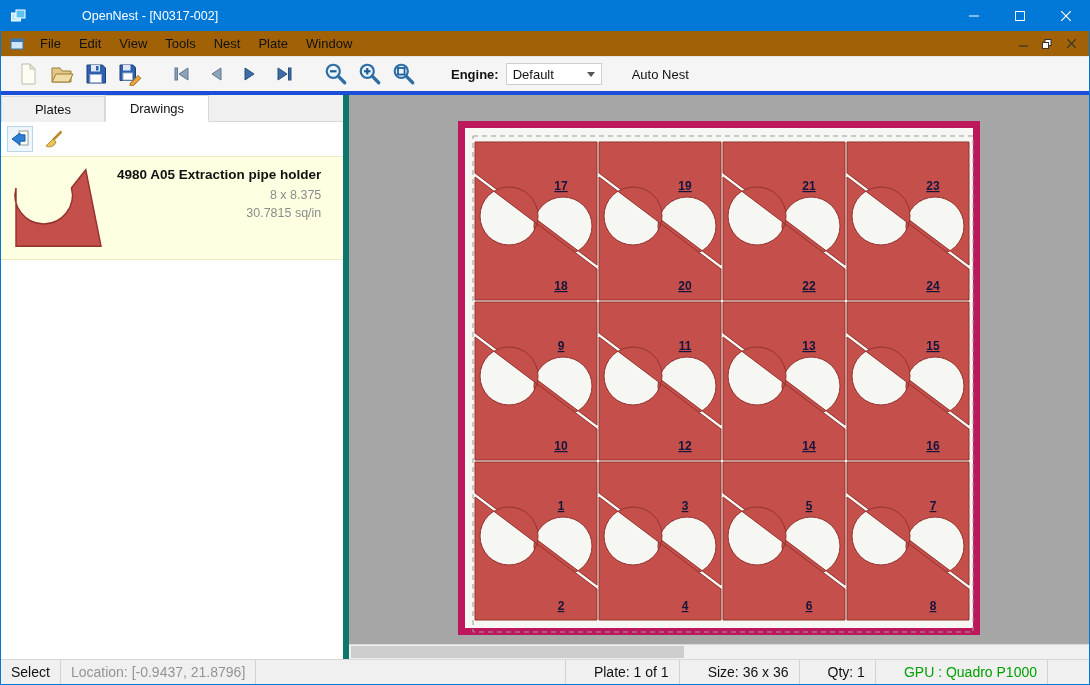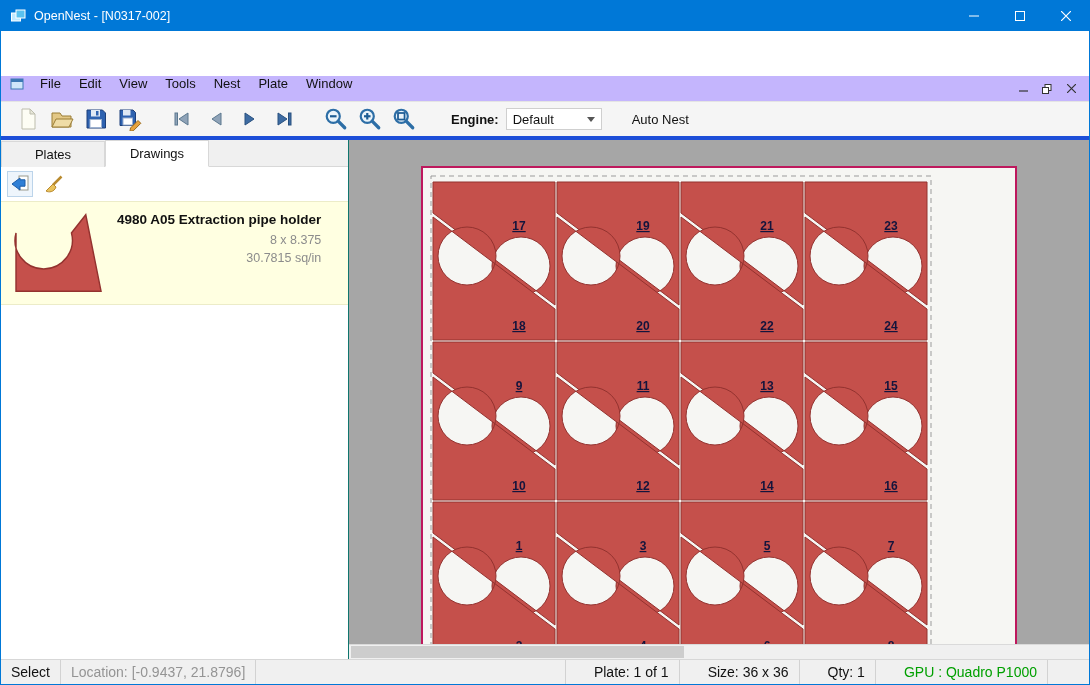--- a/index.html
+++ b/index.html
@@ -7,60 +7,60 @@
   body {
     font-family:"Liberation Sans", sans-serif;
     font-size:13px;
     background:#ffffff;
     border:1px solid #0078d7;
     display:flex; flex-direction:column;
     overflow:hidden;
     color:#111;
   }
   
-  .titlebar { flex:0 0 30px; background:#0078d7; color:#fff; display:flex; align-items:center; }
+  .titlebar { flex:0 0 30px; background:#0078d7; color:#fff; display:flex; align-items:center;gap:48px; }
   .titlebar .app-icon { margin:0 8px 0 9px; display:flex; }
   .titlebar .title { font-size:12.5px; }
   .titlebar .controls { margin-left:auto; display:flex; height:100%; }
   .cap-btn { width:46px; height:100%; display:flex; align-items:center; justify-content:center; cursor:default; }
   
-  .menubar { flex:0 0 26px; background:#c4b5fd; display:flex; border-bottom:1px solid #e4e4e4;margin-top:45px; }
+  .menubar { flex:0 0 26px; background:#a16207; display:flex; align-items:center; border-bottom:1px solid #e4e4e4; }
   .mdi-doc-icon { margin:0 6px 0 8px; display:flex; }
   .menu-item { padding:4px 9px; font-size:13px; cursor:default; }
   .mdi-controls { margin-left:auto; display:flex; align-items:center; padding-right:6px; }
   .mdi-btn { width:24px; height:20px; display:flex; align-items:center; justify-content:center; }
   
   .toolbar { flex:0 0 38px; background:#f5f5f5; border-bottom:4px solid #1d4ed8; display:flex; align-items:center; padding-left:10px; }
   .tb-btn { width:34px; height:32px; display:flex; align-items:center; justify-content:center; border-radius:2px; }
   .tb-gap { width:18px; }
   .engine-group { display:flex; align-items:center; margin-left:30px; }
   .engine-label { font-weight:bold; margin-right:7px; }
   .combo { width:96px; height:22px; background:#fff; border:1px solid #cfcfcf; display:flex; align-items:center; padding:0 6px; }
   .combo .combo-value { flex:1; font-size:13px; }
   .combo .caret { width:0; height:0; border-left:4px solid transparent; border-right:4px solid transparent; border-top:5px solid #555; }
   .autonest { margin-left:26px; font-size:13px; padding:4px 4px; }
   
   .content { flex:1 1 auto; display:flex; min-height:0; }
-  .sidebar { flex:0 0 348px; border-right:1px solid #0f766e; display:flex; flex-direction:column; background:#fff; }
+  .sidebar { flex:0 0 348px; border-right:6px solid #0f766e; display:flex; flex-direction:column; background:#fff; }
   .tabstrip { flex:0 0 27px; background:#f0f0f0; display:flex; align-items:flex-end; border-bottom:1px solid #d8d8d8; padding-left:0; }
   .tab { width:104px; text-align:center; padding:5px 0 5px 0; font-size:13px; background:#f0f0f0; border:1px solid #d8d8d8; border-bottom:none; margin-bottom:-1px; cursor:default; }
   .tab.active { background:#fff; border-bottom:1px solid #fff; font-weight:normal; }
   .side-tools { flex:0 0 34px; display:flex; align-items:center; gap:8px; padding:3px 6px; background:#fff; }
   .side-btn { width:26px; height:26px; display:flex; align-items:center; justify-content:center; }
   .side-btn.bordered { border:1px solid #bcd4ea; background:#eef5fc; }
   .drawing-item { display:flex; padding:8px 10px; background:#ffffe1; border-top:1px solid #ececc8; border-bottom:1px solid #ececc8;text-align:right; }
   .drawing-thumb { flex:0 0 96px; }
   .drawing-info { margin-left:10px; padding-top:2px; }
   .drawing-title { font-weight:bold; font-size:13.5px; color:#111; margin-bottom:4px; }
   .drawing-sub { color:#8c8c8c; font-size:12.5px; line-height:18px; }
   .sidebar-fill { flex:1; background:#fff; }
   
   .canvas { flex:1 1 auto; background:#a6a6a6; display:flex; flex-direction:column; min-width:0; }
   .canvas-view { flex:1; display:flex; justify-content:center; align-items:flex-start; padding-top:26px; overflow:hidden; }
-  .plate { background:#f6f6f3; border:2px solid #be185d; width:596px; height:514px; }
+  .plate { background:#f6f6f3; border:7px solid #be185d; width:522px; height:514px; }
   .hscroll { flex:0 0 15px; background:#f0f0f0; border-top:1px solid #dadada; position:relative; }
   .hscroll .thumb { position:absolute; top:1px; left:2px; height:12px; width:45%; background:#cdcdcd; }
   
   .statusbar { flex:0 0 25px; background:#f0f0f0; border-top:1px solid #d7d7d7; display:flex; align-items:center; font-size:14px; }
   .sb-cell { padding:0 10px; height:100%; display:flex; align-items:center; }
   .sb-left { border-right:1px solid #d2d2d2; }
   .sb-right { border-left:1px solid #d2d2d2;padding-left:28px; }
   .sb-mode { min-width:50px; }
   .sb-location { color:#949494; }
   .sb-spacer { flex:1; }

